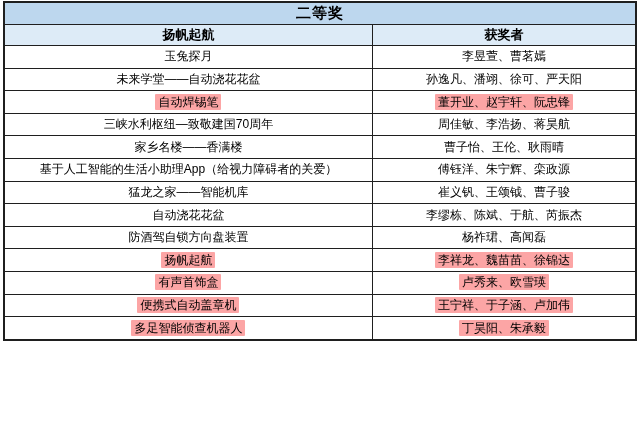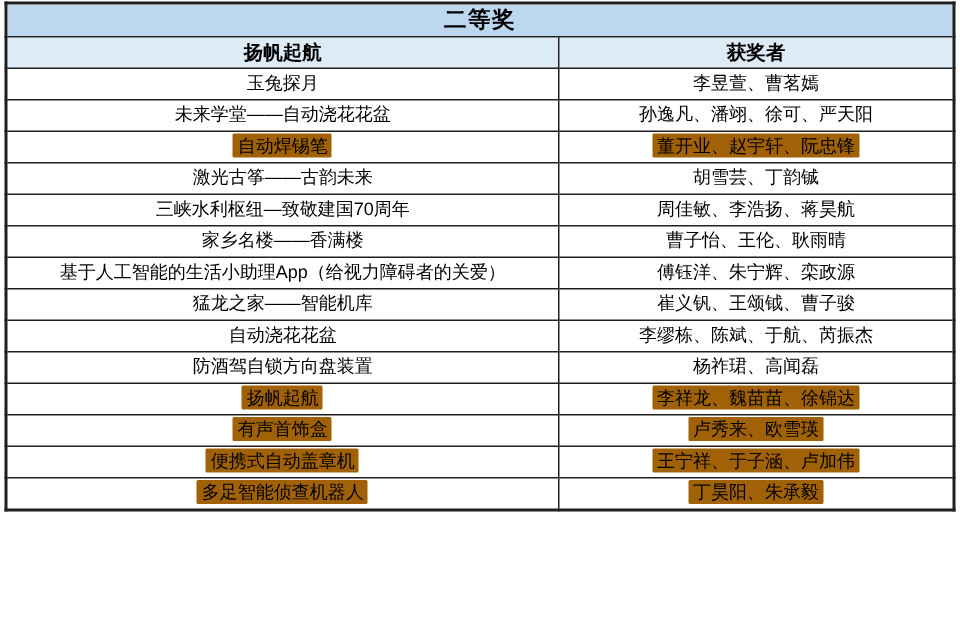--- a/index.html
+++ b/index.html
@@ -37,21 +37,21 @@
     letter-spacing: 1px;
   }
   .header-row th {
     background: #DDEBF7;
     font-size: 13px;
     font-weight: bold;
   }
   .col-work  { width: 58.3%; }
   .col-win   { width: 41.7%; }
   .hl {
-    background: #a16207;
+    background: #fca5a5;
     padding: 1px 3px;
     border-radius: 1px;
   }
 </style>
 </head>
 <body>
 
 <table class="award-table">
   <colgroup>
     <col class="col-work">
@@ -71,24 +71,20 @@
     <td><span>玉兔探月</span></td>
     <td><span>李昱萱、曹茗嫣</span></td>
   </tr>
       <tr>
     <td><span>未来学堂——自动浇花花盆</span></td>
     <td><span>孙逸凡、潘翊、徐可、严天阳</span></td>
   </tr>
       <tr>
     <td><span class="hl">自动焊锡笔</span></td>
     <td><span class="hl">董开业、赵宇轩、阮忠锋</span></td>
-  </tr>
-      <tr>
-    <td><span>激光古筝——古韵未来</span></td>
-    <td><span>胡雪芸、丁韵铖</span></td>
   </tr>
       <tr>
     <td><span>三峡水利枢纽—致敬建国70周年</span></td>
     <td><span>周佳敏、李浩扬、蒋昊航</span></td>
   </tr>
       <tr>
     <td><span>家乡名楼——香满楼</span></td>
     <td><span>曹子怡、王伦、耿雨晴</span></td>
   </tr>
       <tr>

